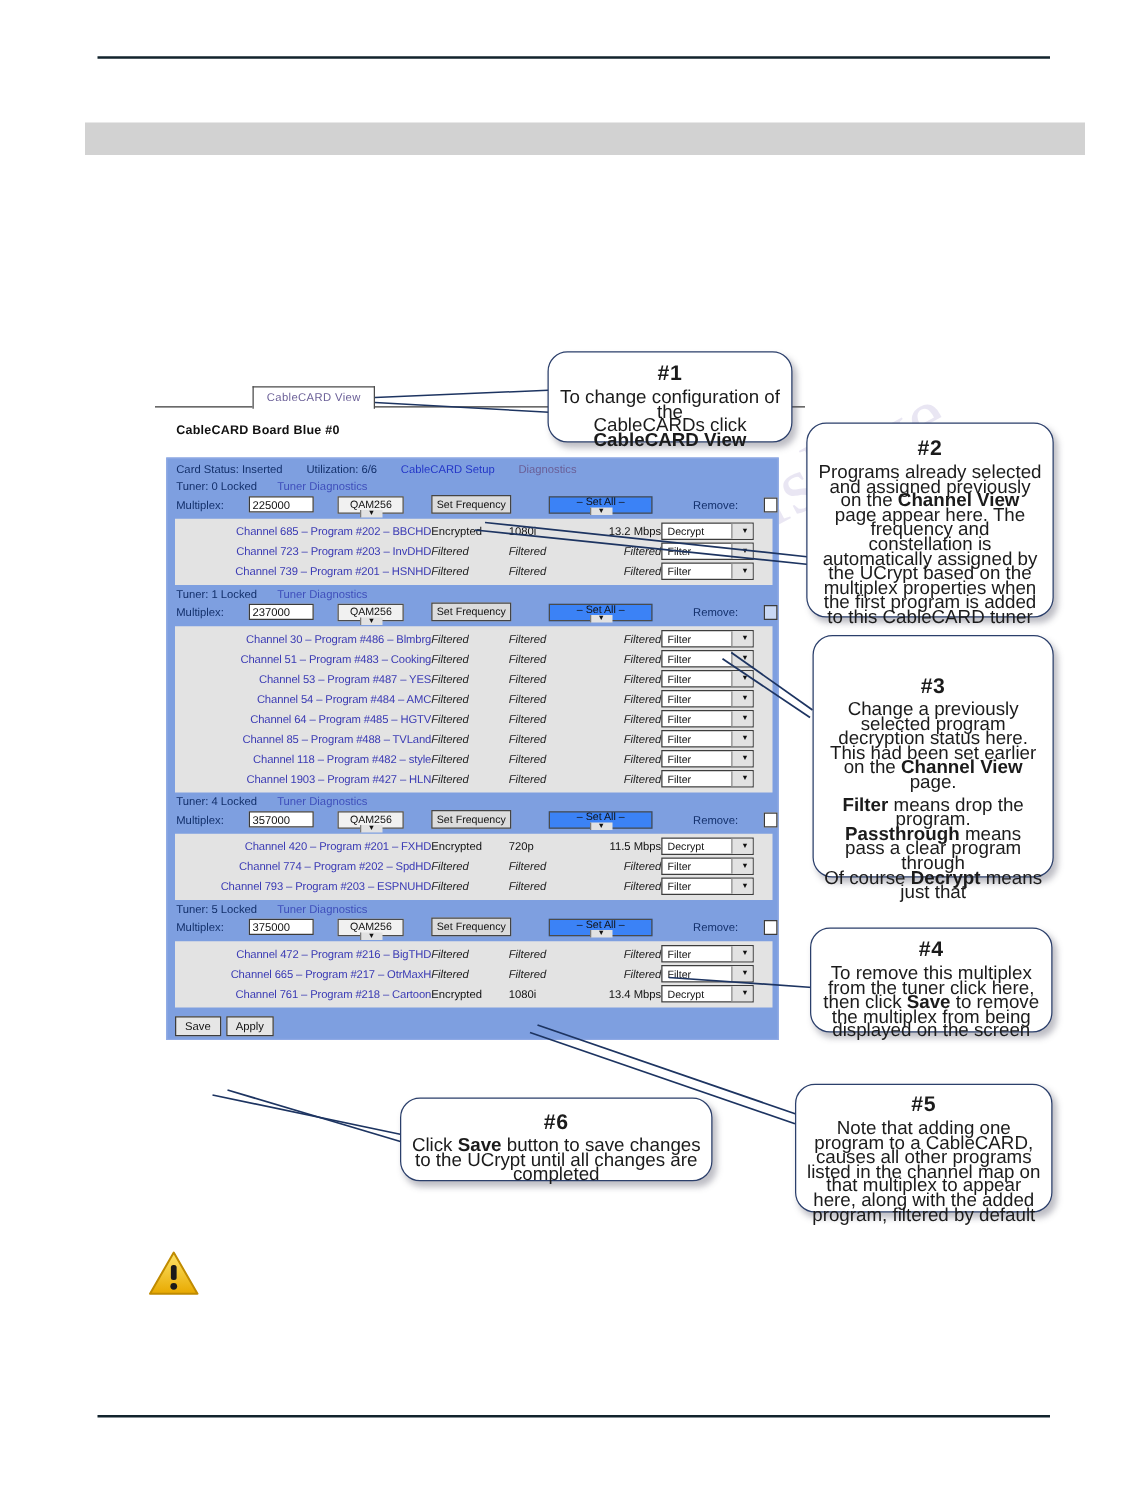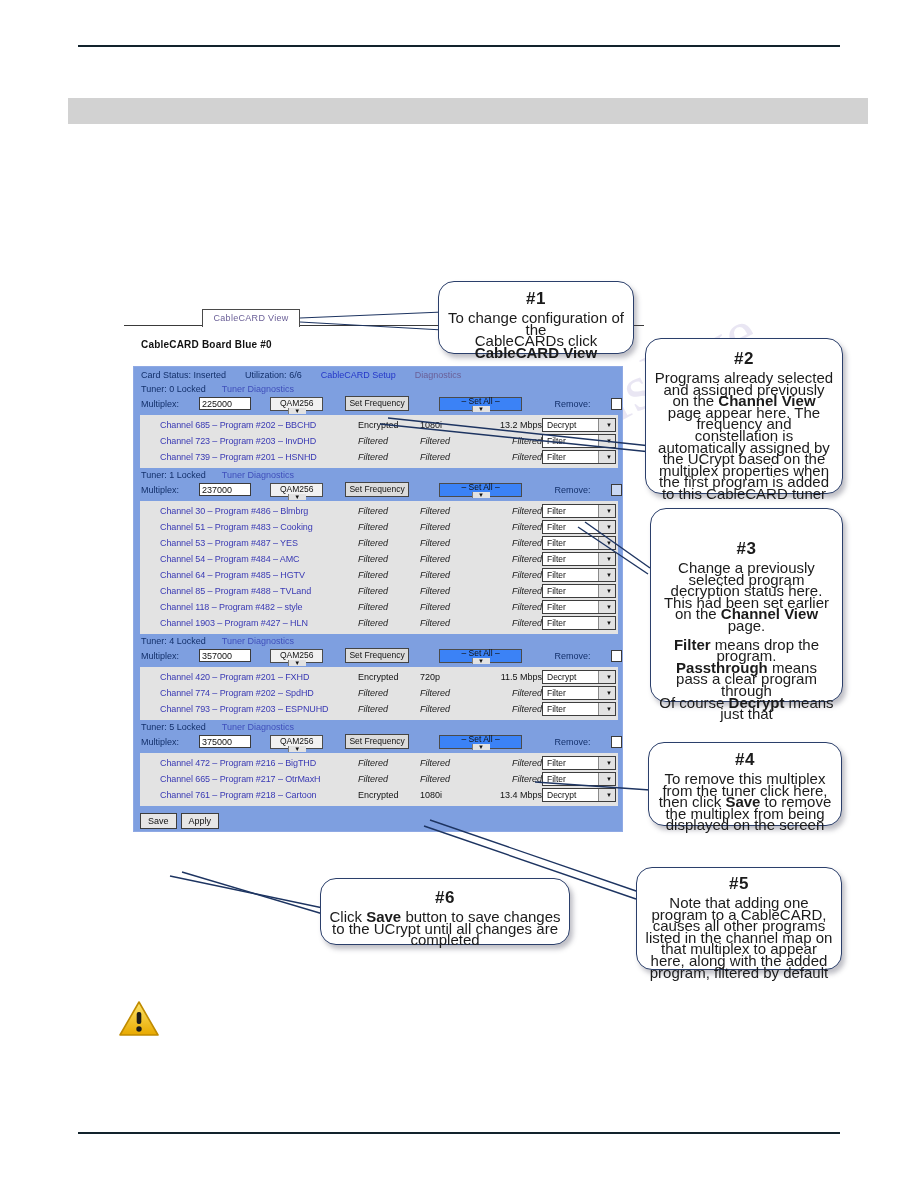--- a/index.html
+++ b/index.html
@@ -89,21 +89,21 @@
   .rm{margin-left:16px;}
   .cb{
     display:inline-block;width:10px;height:10px;border:1px solid #3b3b3b;background:#fff;
     vertical-align:-1px;margin-left:4px;
   }
 
   .rows{background:#e3e3e3;margin:2px 4px 0 6px;padding:2px 0 3px 0;}
   .row{
     display:flex;align-items:center;height:16px;font-size:9px;white-space:nowrap;
   }
-  .r-chan{width:198px;color:#3a3ab4;padding-left:20px;letter-spacing:-.1px;}
+  .r-chan{width:198px;color:#3a3ab4;padding-left:7px;letter-spacing:-.1px;text-align:right;}
   .r-enc{width:62px;color:#111;}
   .r-res{width:56px;color:#111;}
   .r-rate{width:66px;color:#111;text-align:right;}
   .ital{font-style:italic;color:#222;}
   .r-sel{
     display:inline-flex;align-items:center;width:74px;height:14px;border:1px solid #3d3d3d;
     background:#fff;font-size:8.5px;justify-content:space-between;box-sizing:border-box;color:#111;
   }
   .r-sel span{padding-left:4px;}
   .r-sel .arw{width:12px;height:12px;border-left:1px solid #8a8a8a;background:#e2e2e2;

